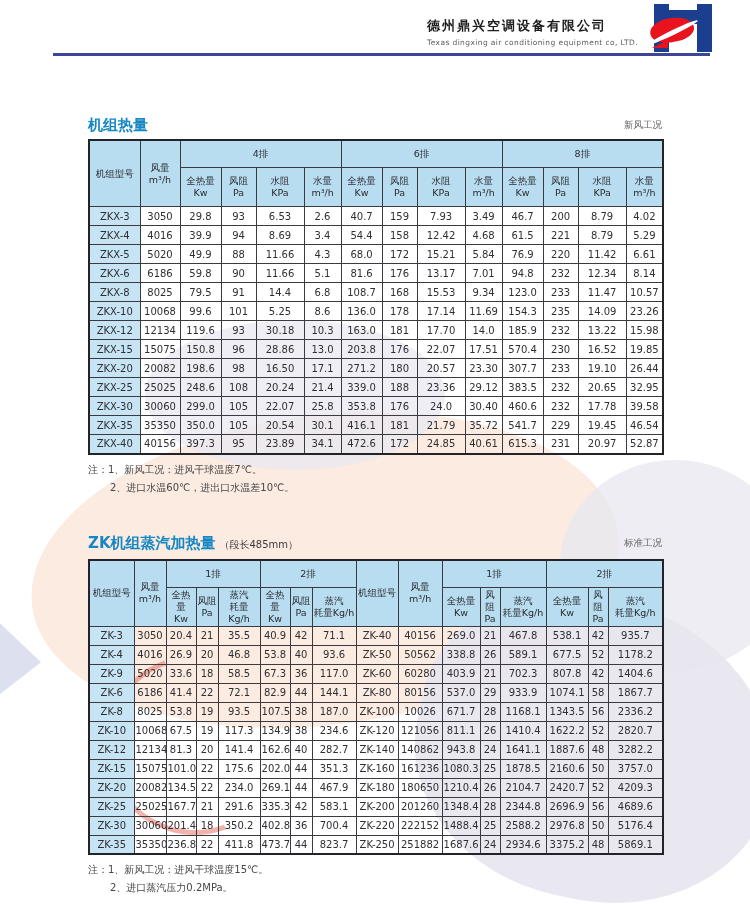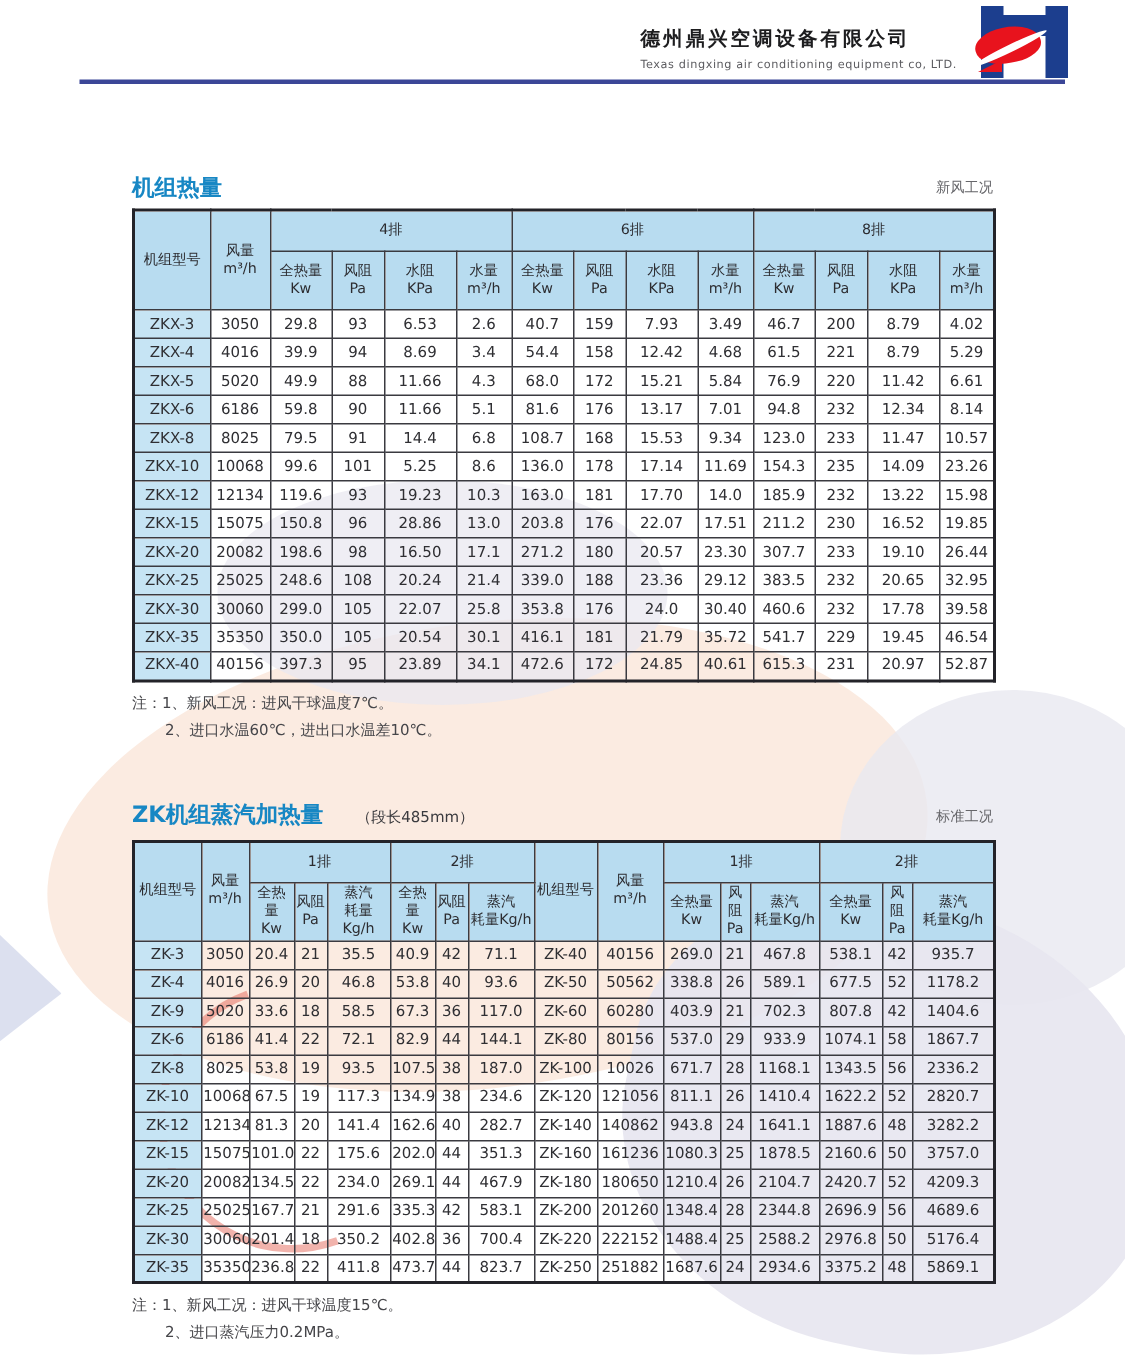--- a/index.html
+++ b/index.html
@@ -41,21 +41,21 @@
     border-radius:60% 70% 55% 65%;transform:rotate(-12deg);}
   .logo .red-blob::after{content:"";position:absolute;left:-4px;top:12px;width:54px;height:5px;
     background:#ffffff;border-radius:50%;transform:rotate(-14deg);}
   .logo .red-tail{position:absolute;left:4px;top:36px;width:16px;height:8px;background:#e8131d;
     clip-path:polygon(0 100%,100% 0,100% 100%);}
   .divider{position:absolute;top:53px;left:53px;right:40px;height:3px;background:#3b4697;z-index:2;}
   
   .content{position:relative;z-index:1;padding:116px 88px 0 88px;}
   .sec-head{display:flex;justify-content:space-between;align-items:center;margin-bottom:5px;}
   .sec-title{font-size:15px;font-weight:bold;color:#1787c4;line-height:18px;}
-  .sec-sub{font-size:10px;font-weight:normal;color:#3a3a3e;margin-left:22px;}
+  .sec-sub{font-size:10px;font-weight:normal;color:#3a3a3e;margin-left:4px;}
   .condition{font-size:9.5px;color:#66666a;}
   table.spec{table-layout:fixed;width:574px;border-collapse:collapse;border:2px solid #232329;}
   table.spec th,table.spec td{
     border:1px solid #3a3a40;
     text-align:center;vertical-align:middle;
     padding:0 1px;overflow:hidden;
     font-weight:normal;
   }
   table.spec thead th{background:#b8dcf0;font-size:9.5px;line-height:12px;color:#2c2c30;}
   table.spec thead tr.tier1 th{height:26px;}
@@ -235,21 +235,21 @@
               <td>154.3</td>
               <td>235</td>
               <td>14.09</td>
               <td>23.26</td>
             </tr>
             <tr>
               <th class="model">ZKX-12</th>
               <td>12134</td>
               <td>119.6</td>
               <td>93</td>
-              <td>19.23</td>
+              <td>30.18</td>
               <td>10.3</td>
               <td>163.0</td>
               <td>181</td>
               <td>17.70</td>
               <td>14.0</td>
               <td>185.9</td>
               <td>232</td>
               <td>13.22</td>
               <td>15.98</td>
             </tr>
@@ -257,21 +257,21 @@
               <th class="model">ZKX-15</th>
               <td>15075</td>
               <td>150.8</td>
               <td>96</td>
               <td>28.86</td>
               <td>13.0</td>
               <td>203.8</td>
               <td>176</td>
               <td>22.07</td>
               <td>17.51</td>
-              <td>211.2</td>
+              <td>570.4</td>
               <td>230</td>
               <td>16.52</td>
               <td>19.85</td>
             </tr>
             <tr>
               <th class="model">ZKX-20</th>
               <td>20082</td>
               <td>198.6</td>
               <td>98</td>
               <td>16.50</td>

